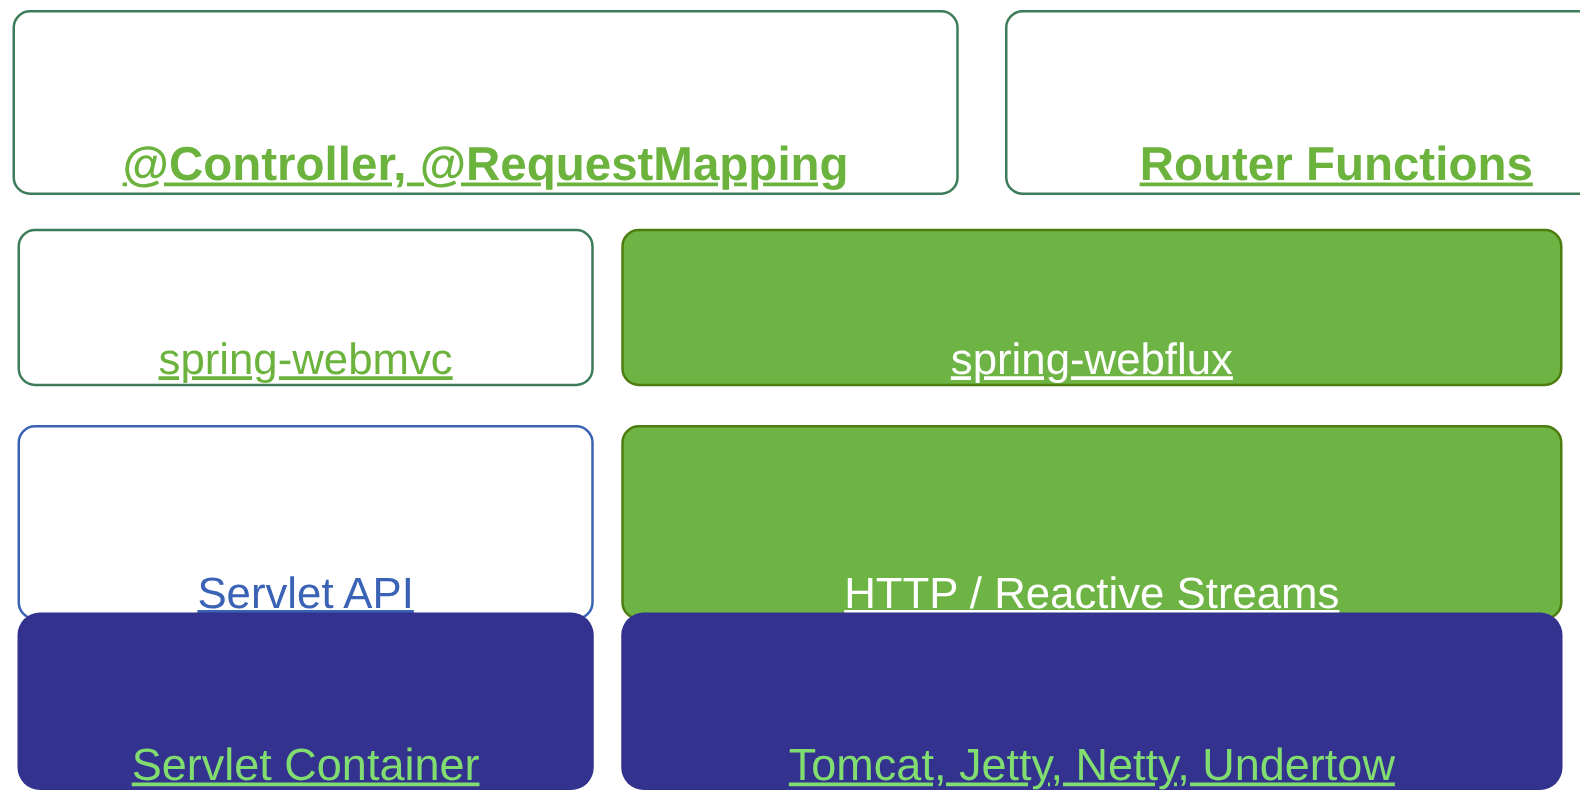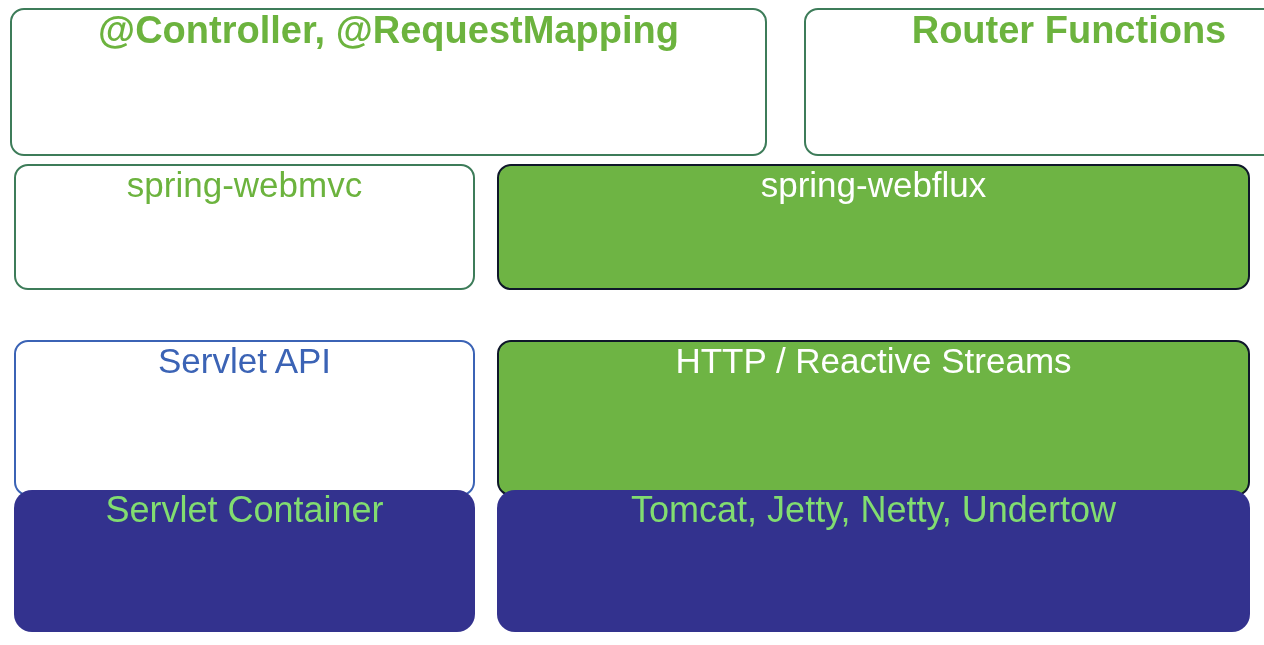--- a/index.html
+++ b/index.html
@@ -17,57 +17,58 @@
   #stack {
     position: relative;
     width: 1264px;
     height: 645px;
   }
 
   .box {
     position: absolute;
     box-sizing: border-box;
     display: flex;
-    align-items: flex-start;
+    align-items: flex-end;
     justify-content: center;
     text-align: center;
     line-height: 1.1;
     white-space: nowrap;
     user-select: none;
+    text-decoration: underline;
   }
 
   .box-label {
     display: block;
   }
 
   
   .v-outline-green {
     background: #ffffff;
     border: 2px solid #3d7c59;
     color: #6cb33e;
   }
   .v-outline-blue {
     background: #ffffff;
     border: 2px solid #3b63b5;
     color: #3b63b5;
   }
   .v-fill-green {
     background: #6eb444;
-    border: 2px solid #0f172a;
+    border: 2px solid #4d7c0f;
     color: #ffffff;
   }
   .v-fill-indigo {
     background: #33328e;
     border: none;
     color: #82dd70;
   }
 
   
   .r1 { top: 8px;   height: 148px; border-radius: 14px; font-size: 38px; font-weight: bold; }
-  .r2 { top: 164px; height: 126px; border-radius: 14px; font-size: 35px; font-weight: normal; }
+  .r2 { top: 183px; height: 126px; border-radius: 14px; font-size: 35px; font-weight: normal; }
   .r3 { top: 340px; height: 156px; border-radius: 14px; font-size: 35px; font-weight: normal; }
   .r4 { top: 490px; height: 142px; border-radius: 18px; font-size: 36px; font-weight: normal; }
 
   
   .c-left-wide  { left: 10px;  width: 757px; }   
   .c-right-narr { left: 804px; width: 530px; }   
   .c-left       { left: 14px;  width: 461px; }   
   .c-right      { left: 497px; width: 753px; }   
 </style>
 </head>

